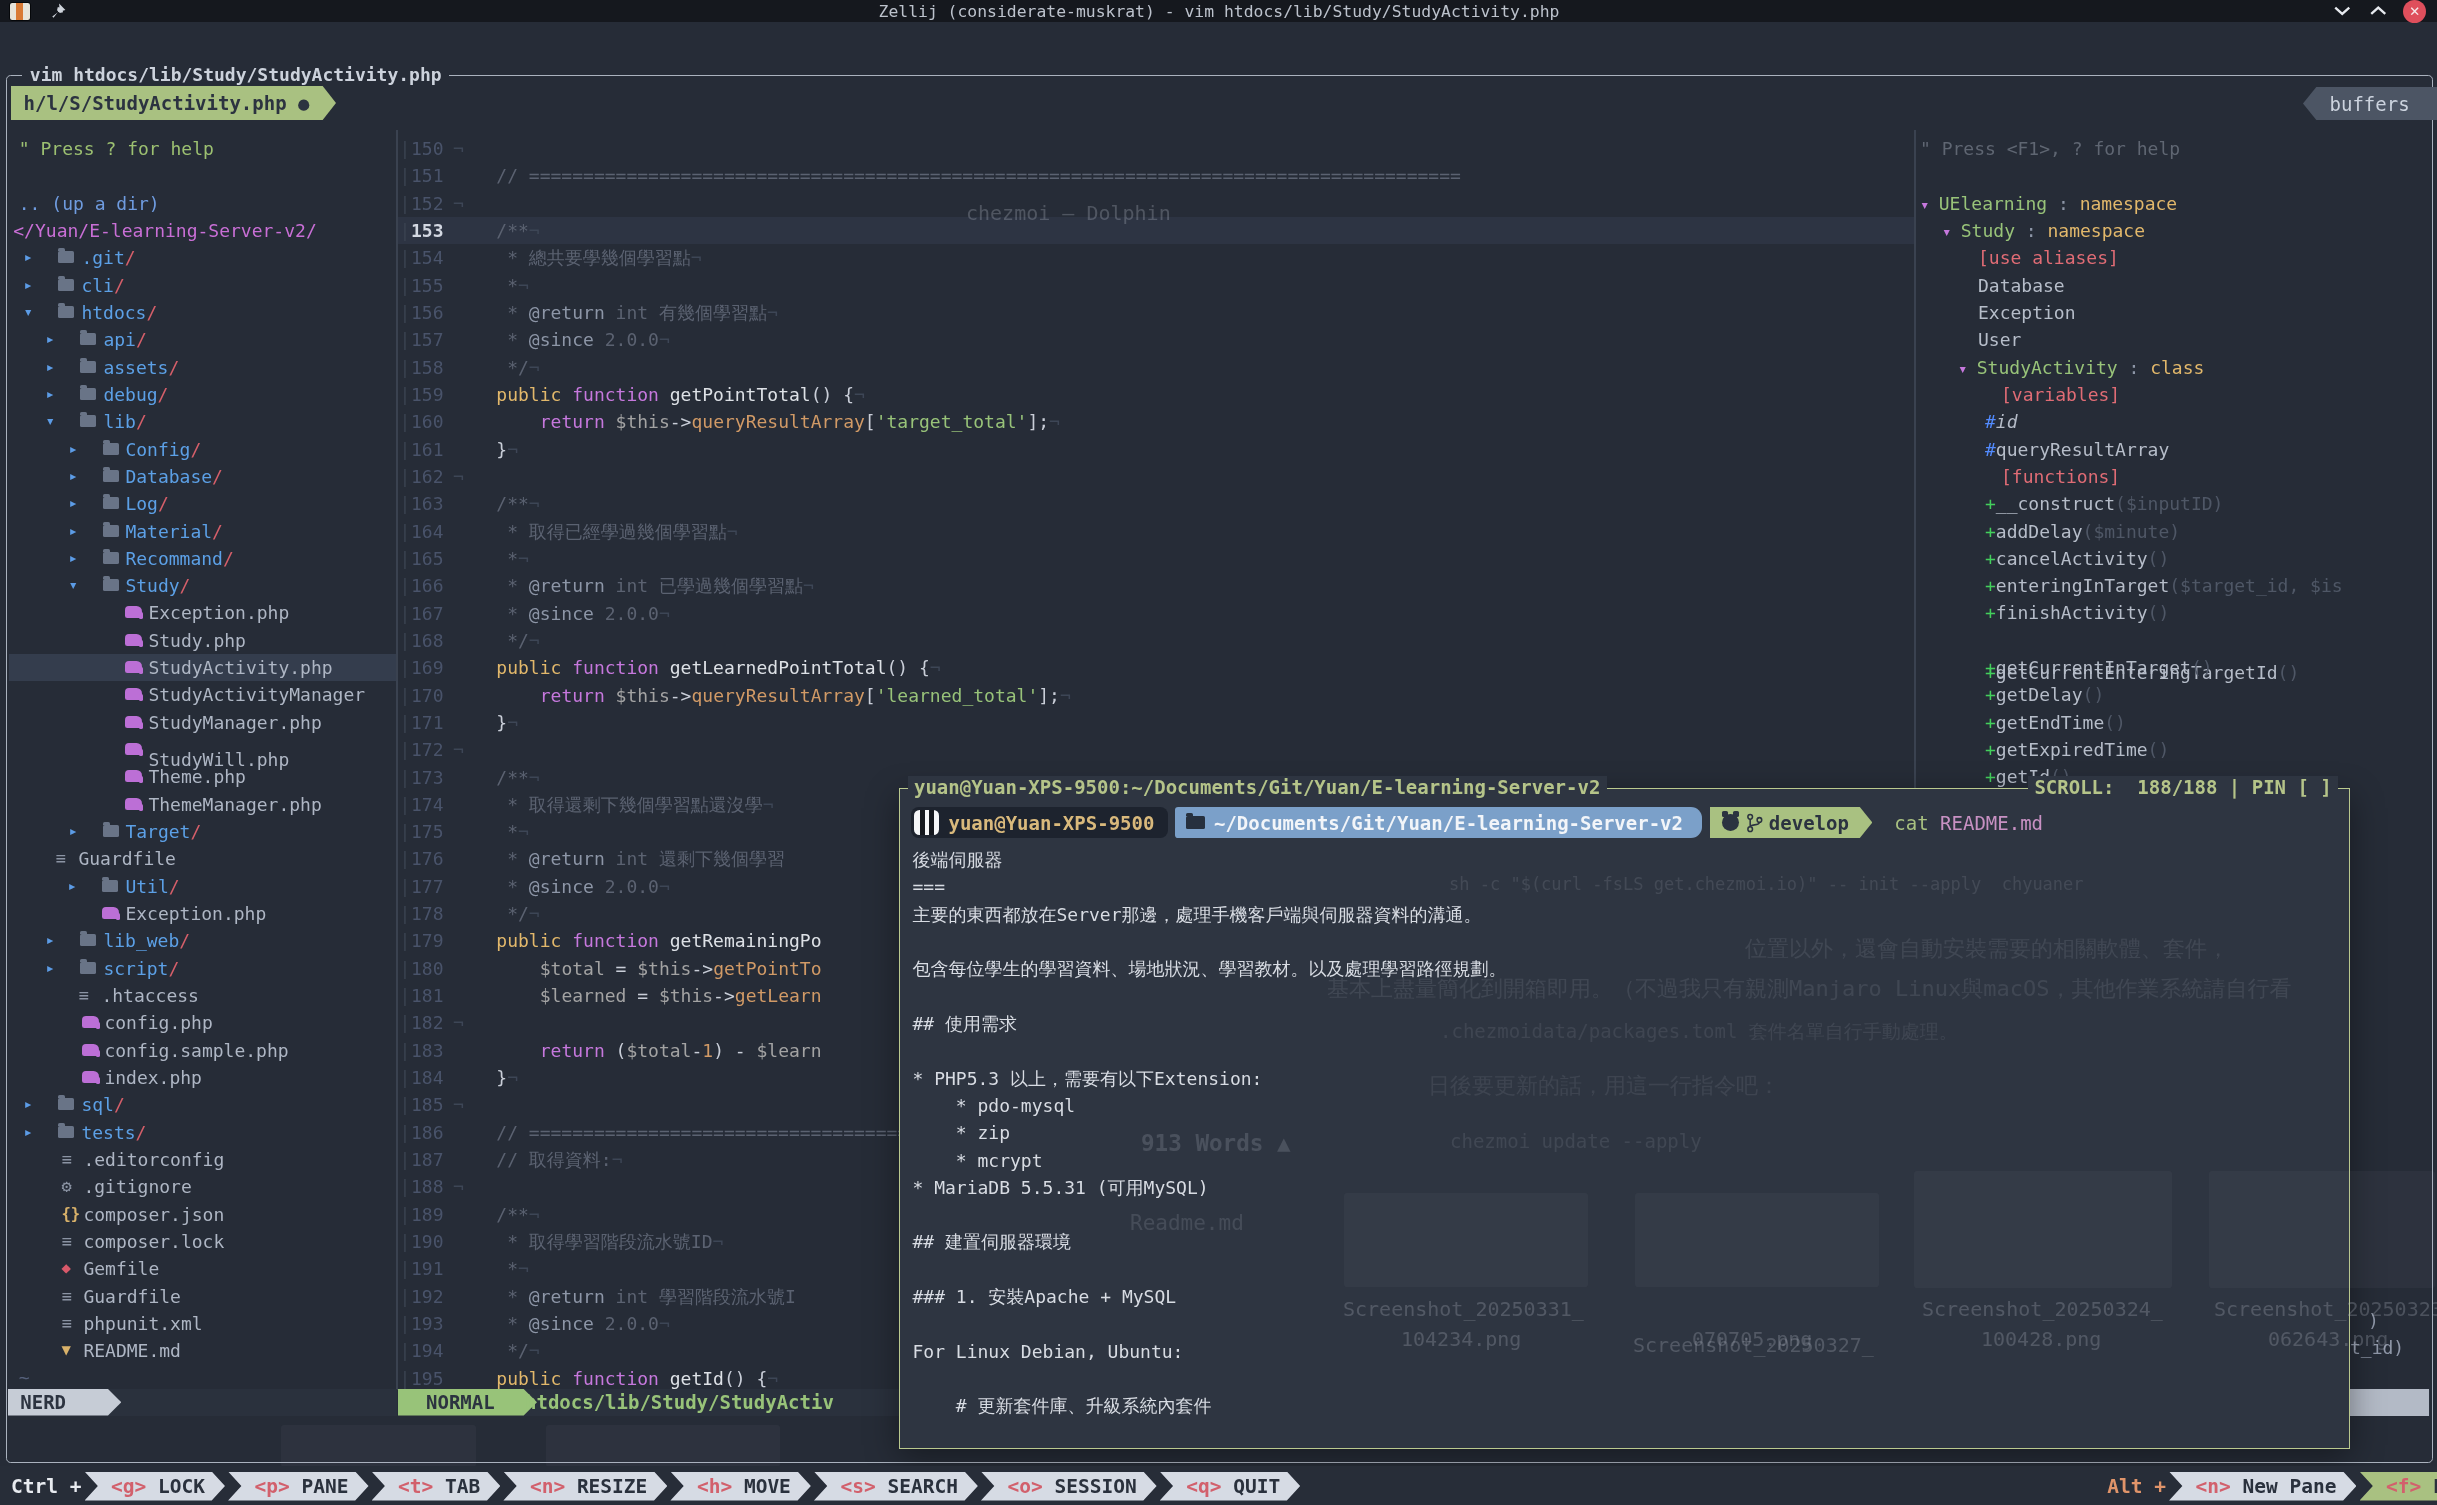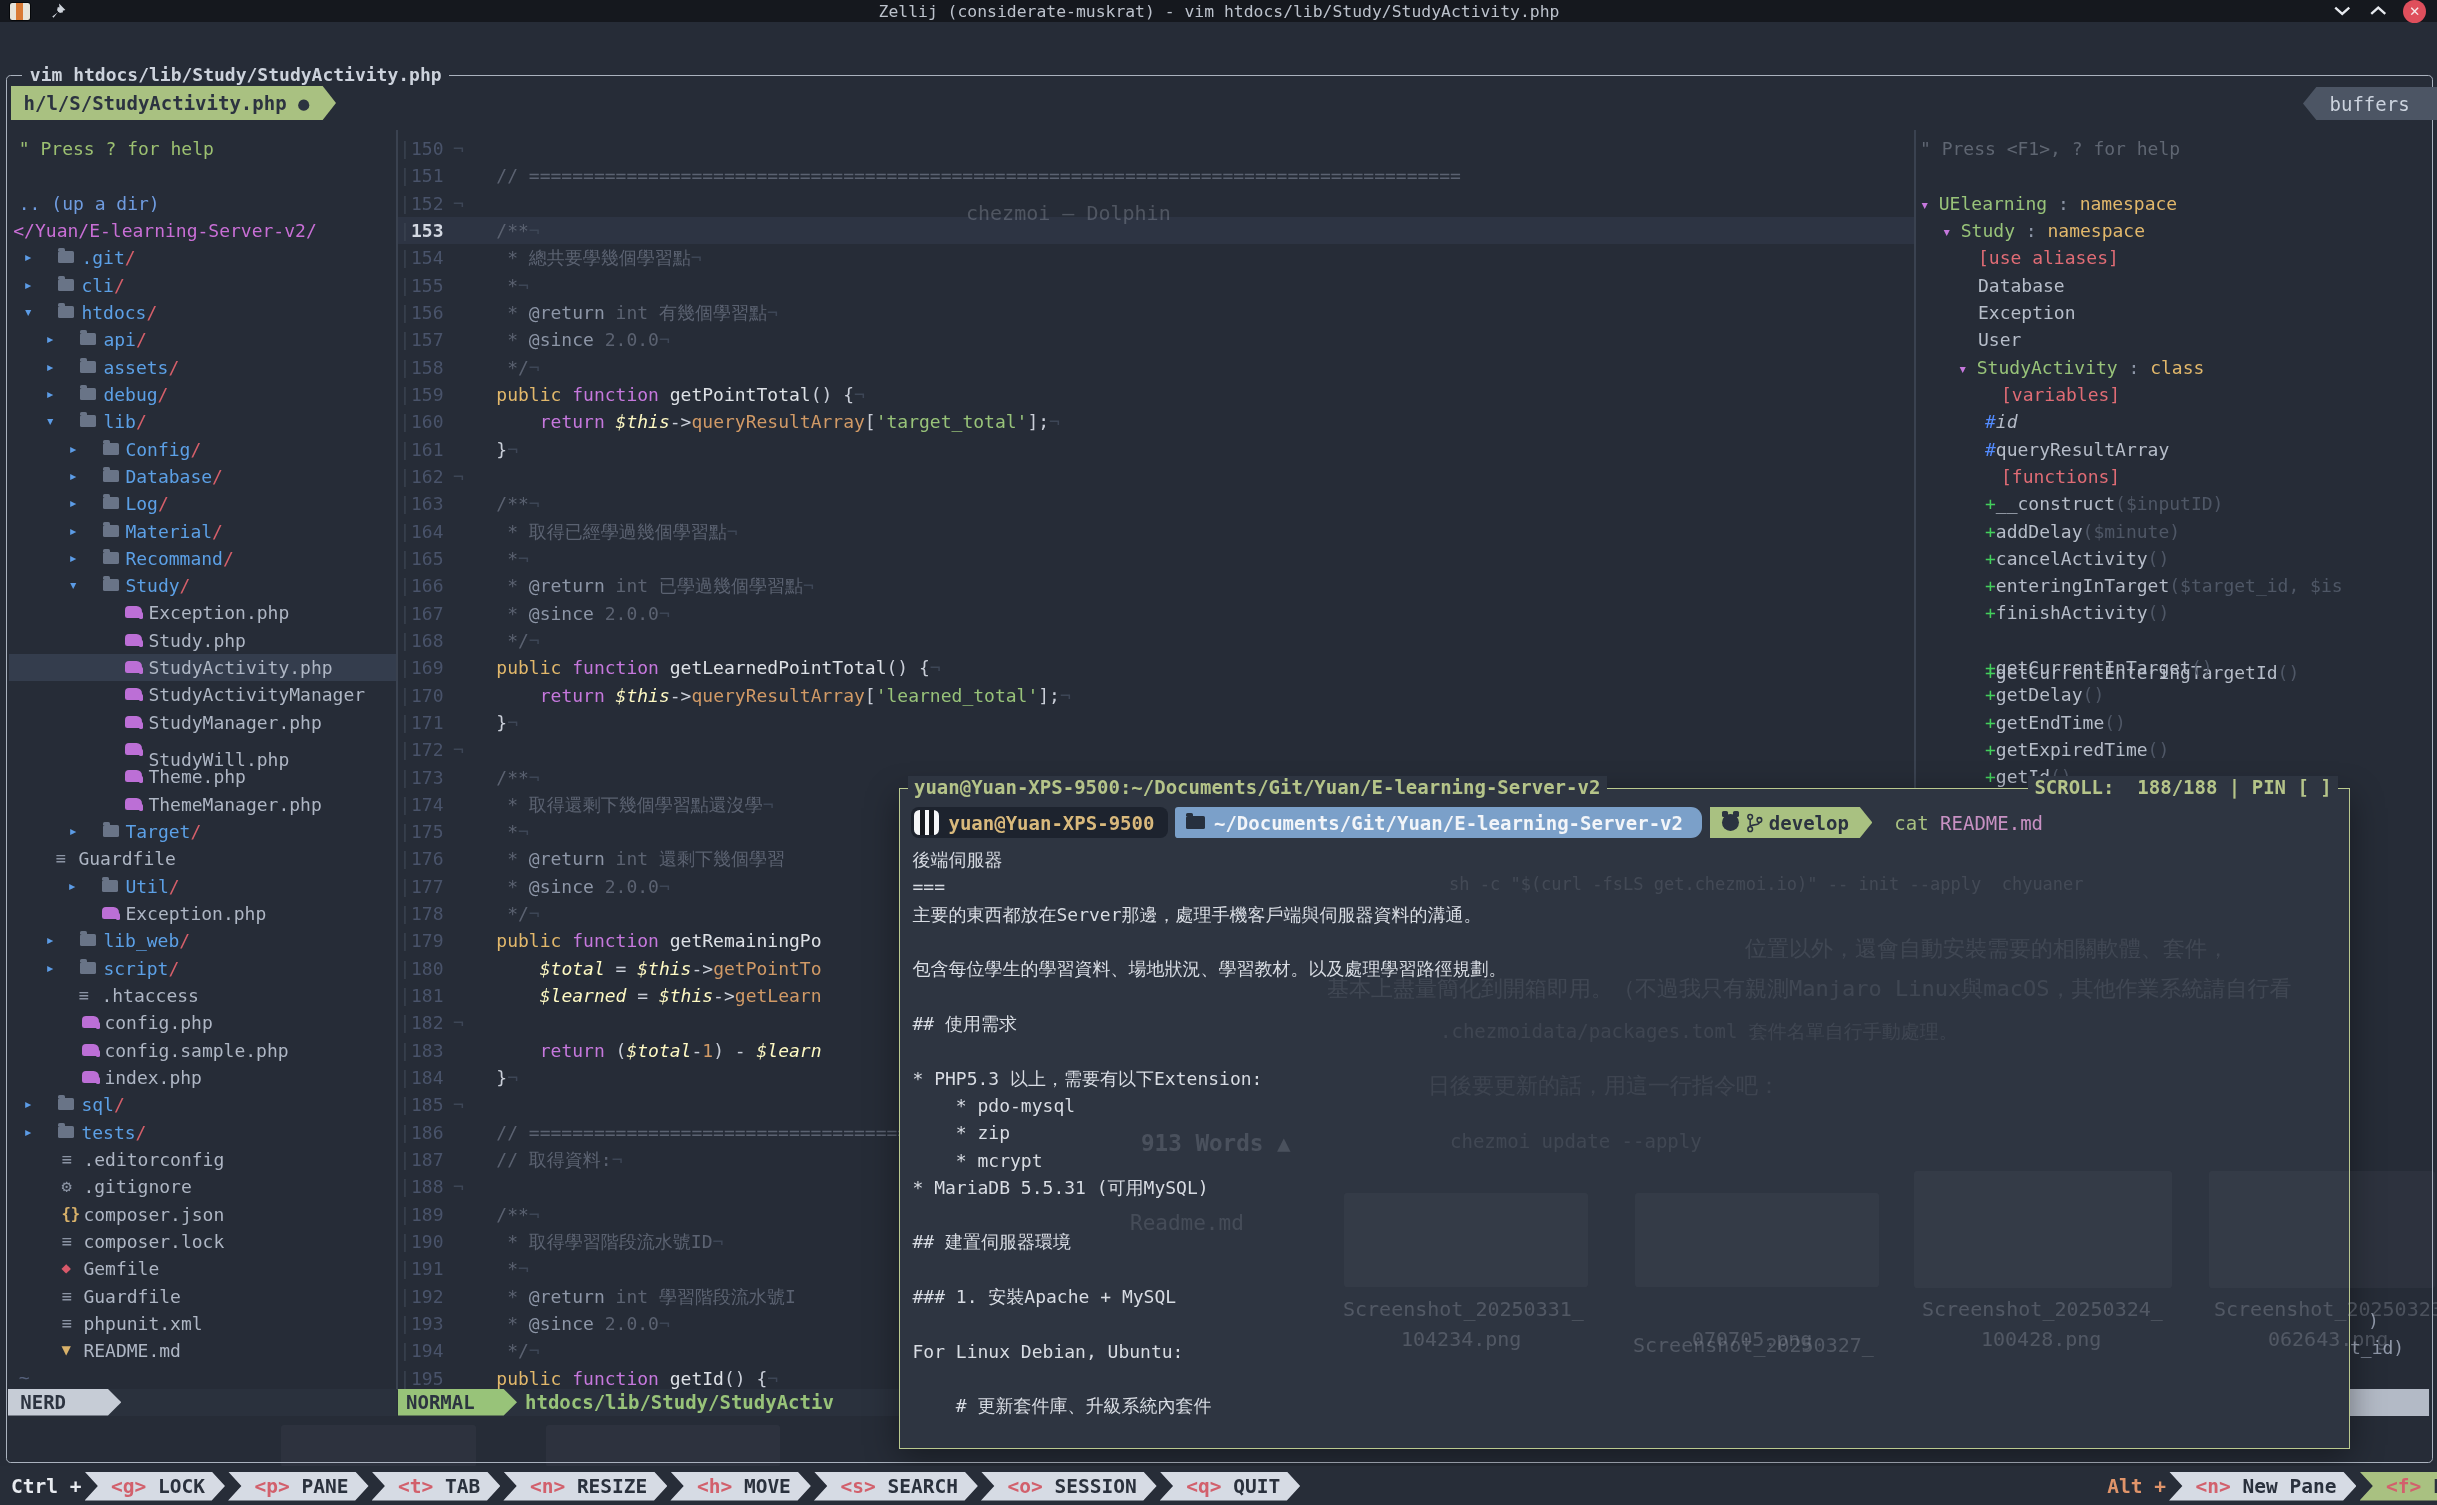--- a/index.html
+++ b/index.html
@@ -74,34 +74,34 @@
 
   
   .code-clip{left:398px;top:125px;width:1516px;height:1265px;overflow:hidden;}
   .code-line{left:0;height:27px;width:1516px;line-height:27px;font-size:18px;white-space:pre;}
   .code-line.cur{background:#2d3443;}
   .gut-bar{position:absolute;left:1.6px;color:#3a4250;}
   .gut-num{position:absolute;left:12.5px;width:33px;text-align:right;color:#49536a;}
   .cur .gut-num{color:#d3d8e2;font-weight:bold;}
   .ctext{position:absolute;left:55px;}
   .c-com{color:#5b6271;} .c-tag{color:#8d96a7;} .c-kw{color:#e2b86b;}
-  .c-mag{color:#c678dd;} .c-red{color:#fef9c3;font-style:italic;} .c-orn{color:#d19a66;}
+  .c-mag{color:#c678dd;} .c-red{color:#a3a3a3;} .c-orn{color:#d19a66;}
   .c-str{color:#98c379;} .c-wht{color:#c9ced8;} .c-fn{color:#dde1e6;}
   .c-ws{color:#3d4656;}
 
   
   .tag-row{height:27px;line-height:27px;font-size:18px;white-space:pre;color:#b6bdc9;}
   .tb-help{color:#5f6672;} .tb-ar{color:#c678dd;font-size:15.6px;} .tb-name{color:#98c379;}
   .tb-pn{color:#8d96a7;} .tb-kind{color:#e2b86b;} .tb-red{color:#e06c75;}
   .tb-blue{color:#528bff;} .tb-plus{color:#43cf5c;} .tb-mem{color:#b6bdc9;} .tb-gray{color:#4f5766;}
 
   
   .sl{top:1389px;height:26.5px;background:#2a313d;}
   .nerdbadge{left:7.8px;top:1389px;height:26.5px;width:101px;padding-left:12.5px;background:#c6ccd6;font-size:19px;}
-  .normalbadge{left:398px;top:1389px;height:26.5px;width:111px;padding-left:8px;background:#98c379;font-size:19px;}
+  .normalbadge{left:398px;top:1389px;height:26.5px;width:111px;padding-left:28px;background:#98c379;font-size:19px;}
   .sl-path{left:525px;top:1389px;height:26.5px;line-height:26.5px;color:#98c379;font-weight:bold;font-size:19px;}
   .tagbar-sl-frag{left:2346px;top:1389px;width:83px;height:26.5px;background:#b3bac6;}
 
   
   .float-pane{left:899px;top:788px;width:1449px;height:659px;border:1.6px solid #bac98e;
     background:#2e3541;box-shadow:0 7.8px 31px rgba(0,0,0,.4);}
   .fp-title{top:-13.3px;background:#2e3541;color:#b5c489;font-weight:bold;font-size:19px;padding:0 6.2px;white-space:pre;}
   .fp-line{left:12.5px;height:27px;line-height:27px;font-size:18px;color:#d8dce3;white-space:pre;}
   .prompt{left:11px;top:17px;height:33px;display:flex;align-items:center;}
   .p-host{display:flex;align-items:center;background:#1d232e;border-radius:7.8px;height:31px;padding:0 14px 0 3.1px;}

